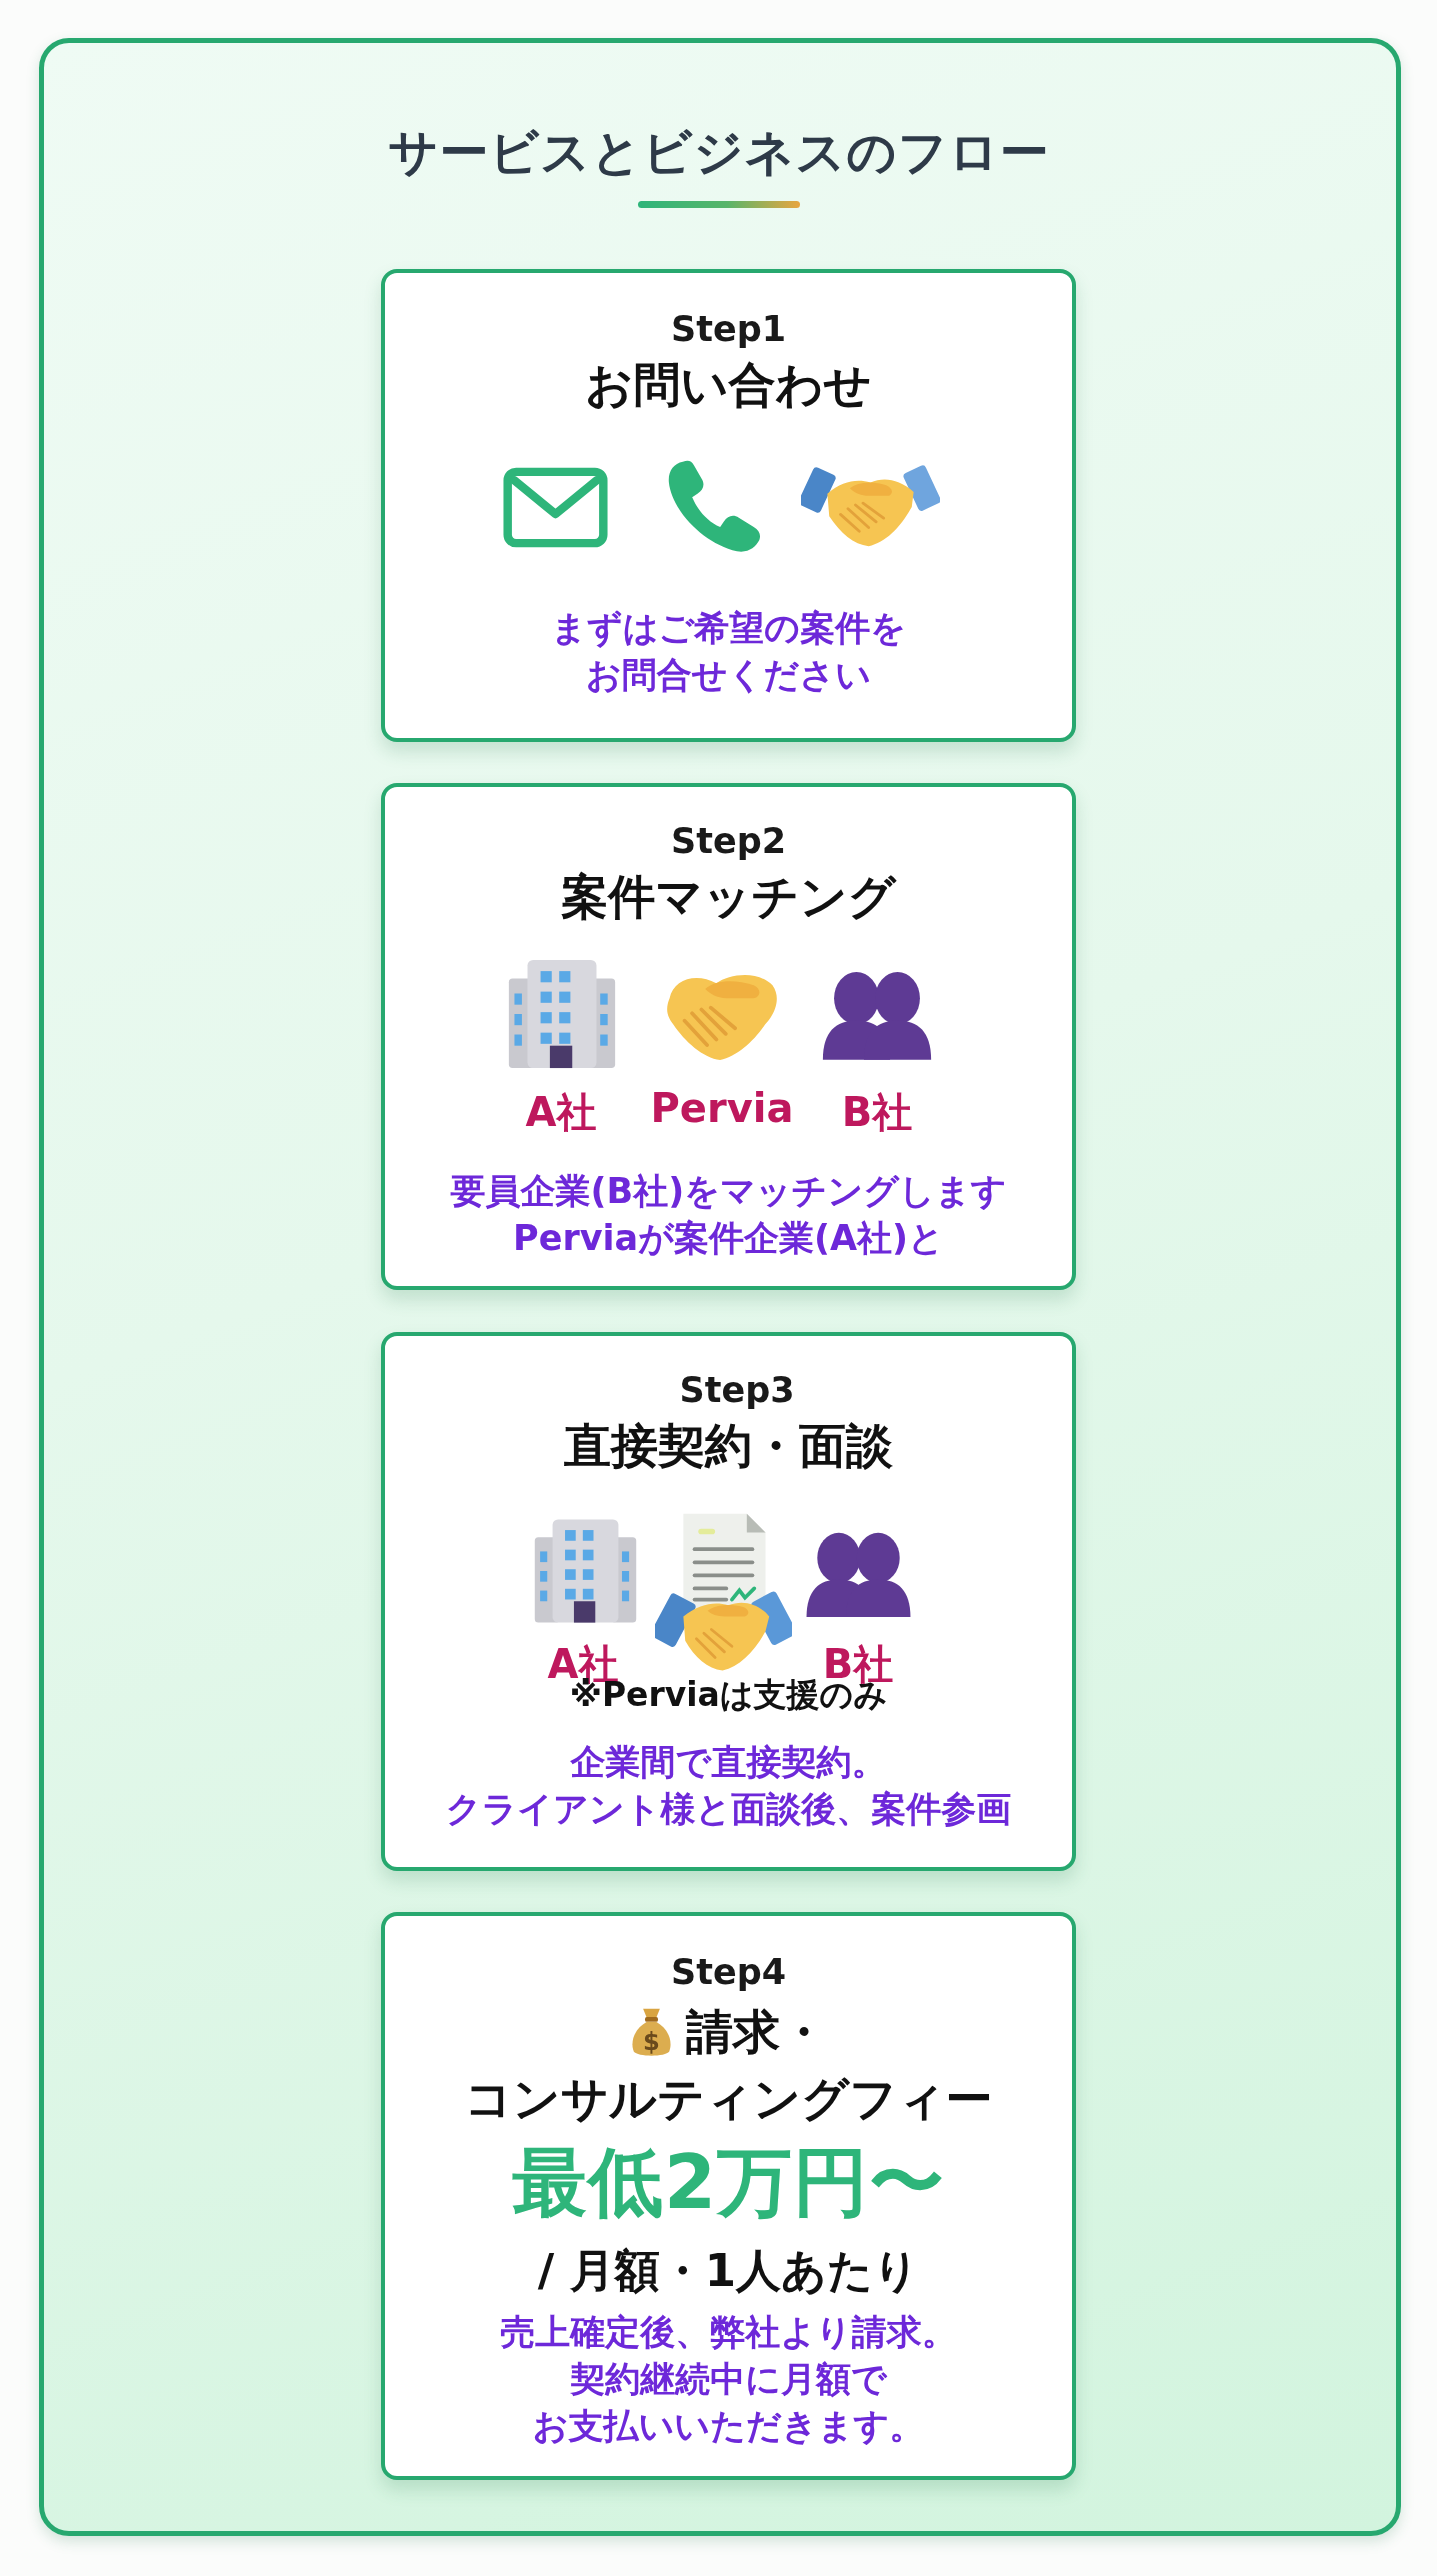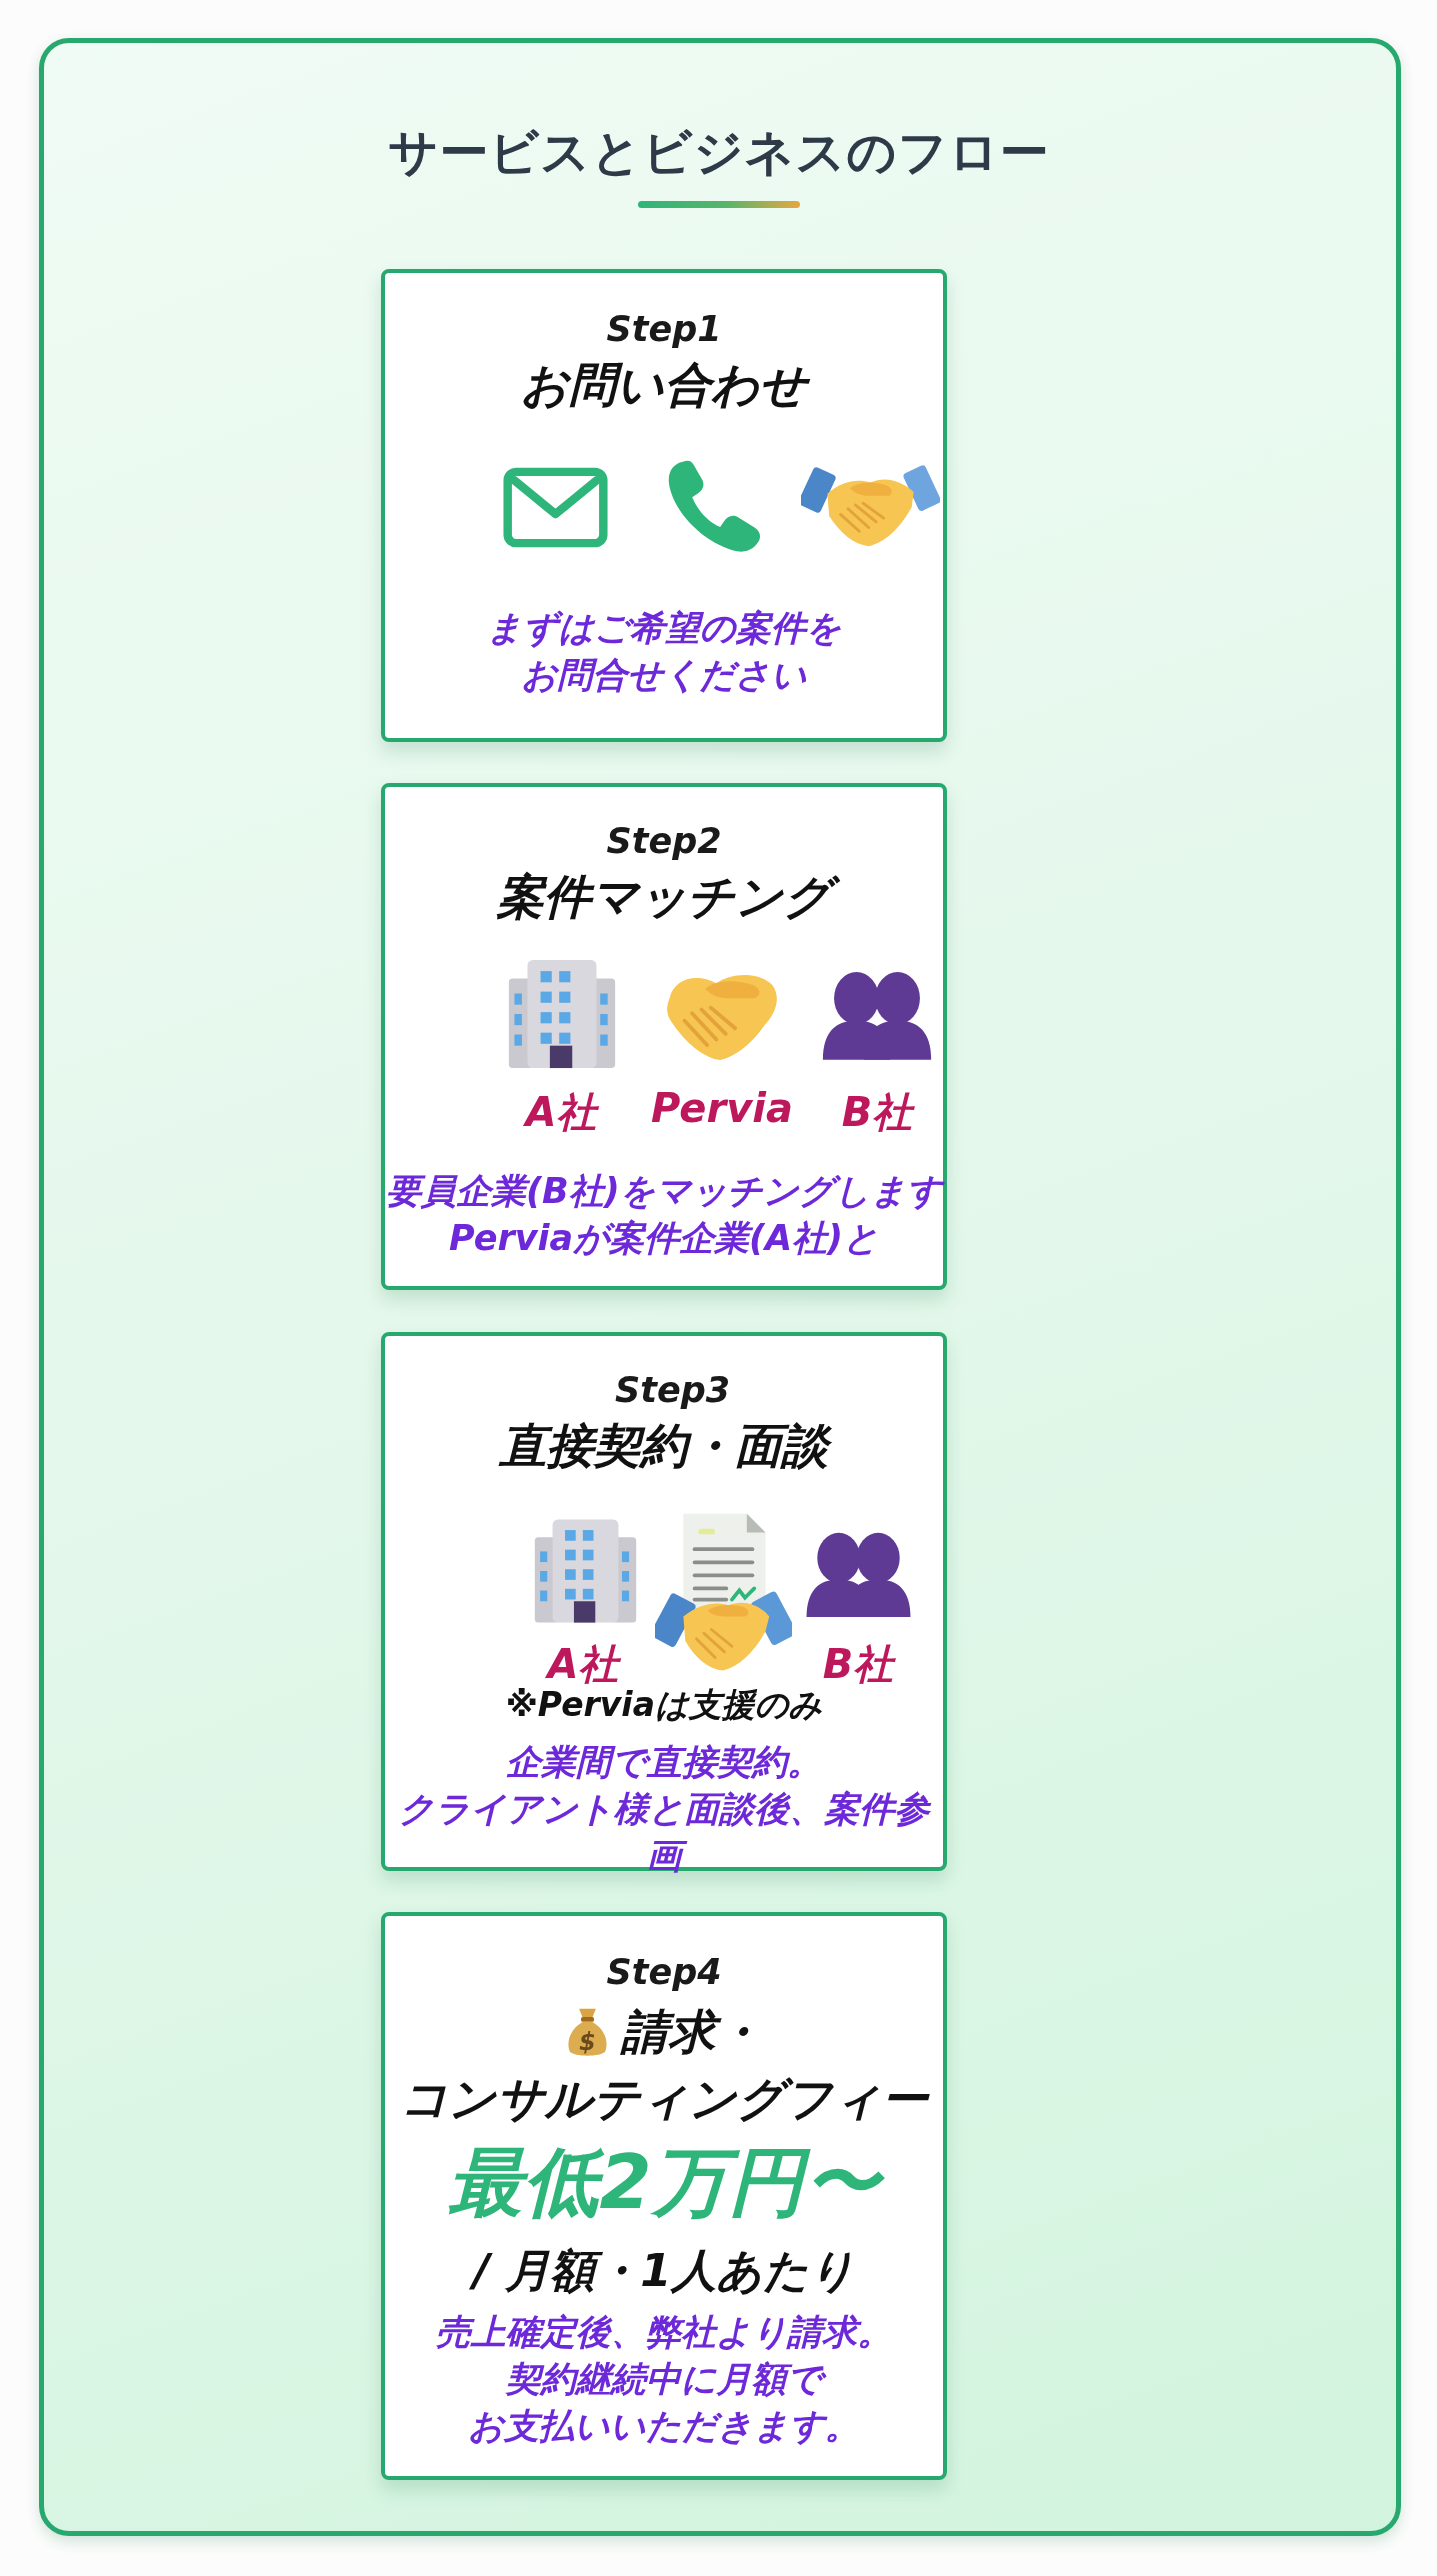--- a/index.html
+++ b/index.html
@@ -15,24 +15,23 @@
   .title {
     position: absolute; left: 0; width: 1438px; top: 120px; text-align: center;
     font-size: 49px; font-weight: bold; color: #2e3a48; letter-spacing: 0.9px;
   }
   .title-underline {
     position: absolute; left: 638px; top: 201px; width: 162px; height: 6.6px; border-radius: 3.7px;
     background: linear-gradient(90deg, #2eb57a 0%, #58b56a 55%, #e8a640 100%);
   }
 
   .card {
-    position: absolute; left: 381px; width: 566px;
-    background: #ffffff; border: 4.7px solid #27a86f; border-radius: 8px;
+    position: absolute; left: 381px; width: 695px;
+    background: #ffffff; border: 4.7px solid #27a86f; border-radius: 16px;
     box-shadow: 0 9.4px 17px rgba(40,120,80,0.18);
-    font-style: italic;
   }
   .card-1 { top: 269px; height: 473px; }
   .card-2 { top: 783px; height: 507px; }
   .card-3 { top: 1332px; height: 539px; }
   .card-4 { top: 1912px; height: 568px; }
 
   .abs { position: absolute; left: 0; width: 100%; text-align: center; }
   .step-label { font-size: 35px; font-weight: bold; color: #1a1a1a; }
   .step-title { font-size: 47px; font-weight: bold; color: #111; line-height: 56px; }
   .desc { font-size: 35px; font-weight: bold; color: #6d28d9; line-height: 47px; }
@@ -181,21 +180,21 @@
       <ellipse cx="38" cy="30" rx="24" ry="28"></ellipse>
       <path d="M2 96 C2 66 16 54 38 54 C60 54 74 66 74 96 Z"></path>
       <ellipse cx="82" cy="30" rx="24" ry="28"></ellipse>
       <path d="M46 96 C46 66 60 54 82 54 C104 54 118 66 118 96 Z"></path>
     </g>
   </svg>
 
   <div class="icon-label" style="left:142px; width:112px; top:301px;">A社</div>
   <div class="icon-label" style="left:417px; width:112px; top:301px;">B社</div>
 
-  <div class="abs note" style="top:347px;text-align:center;">※Perviaは支援のみ</div>
+  <div class="abs note" style="top:337px;text-align:center;">※Perviaは支援のみ</div>
 
   <div class="abs desc" style="top:403px;">
     <div>企業間で直接契約。</div>
     <div>クライアント様と面談後、案件参画</div>
   </div>
 </div>
 
 <div class="card card-4">
   <div class="abs step-label" style="top:36px;">Step4</div>
 

